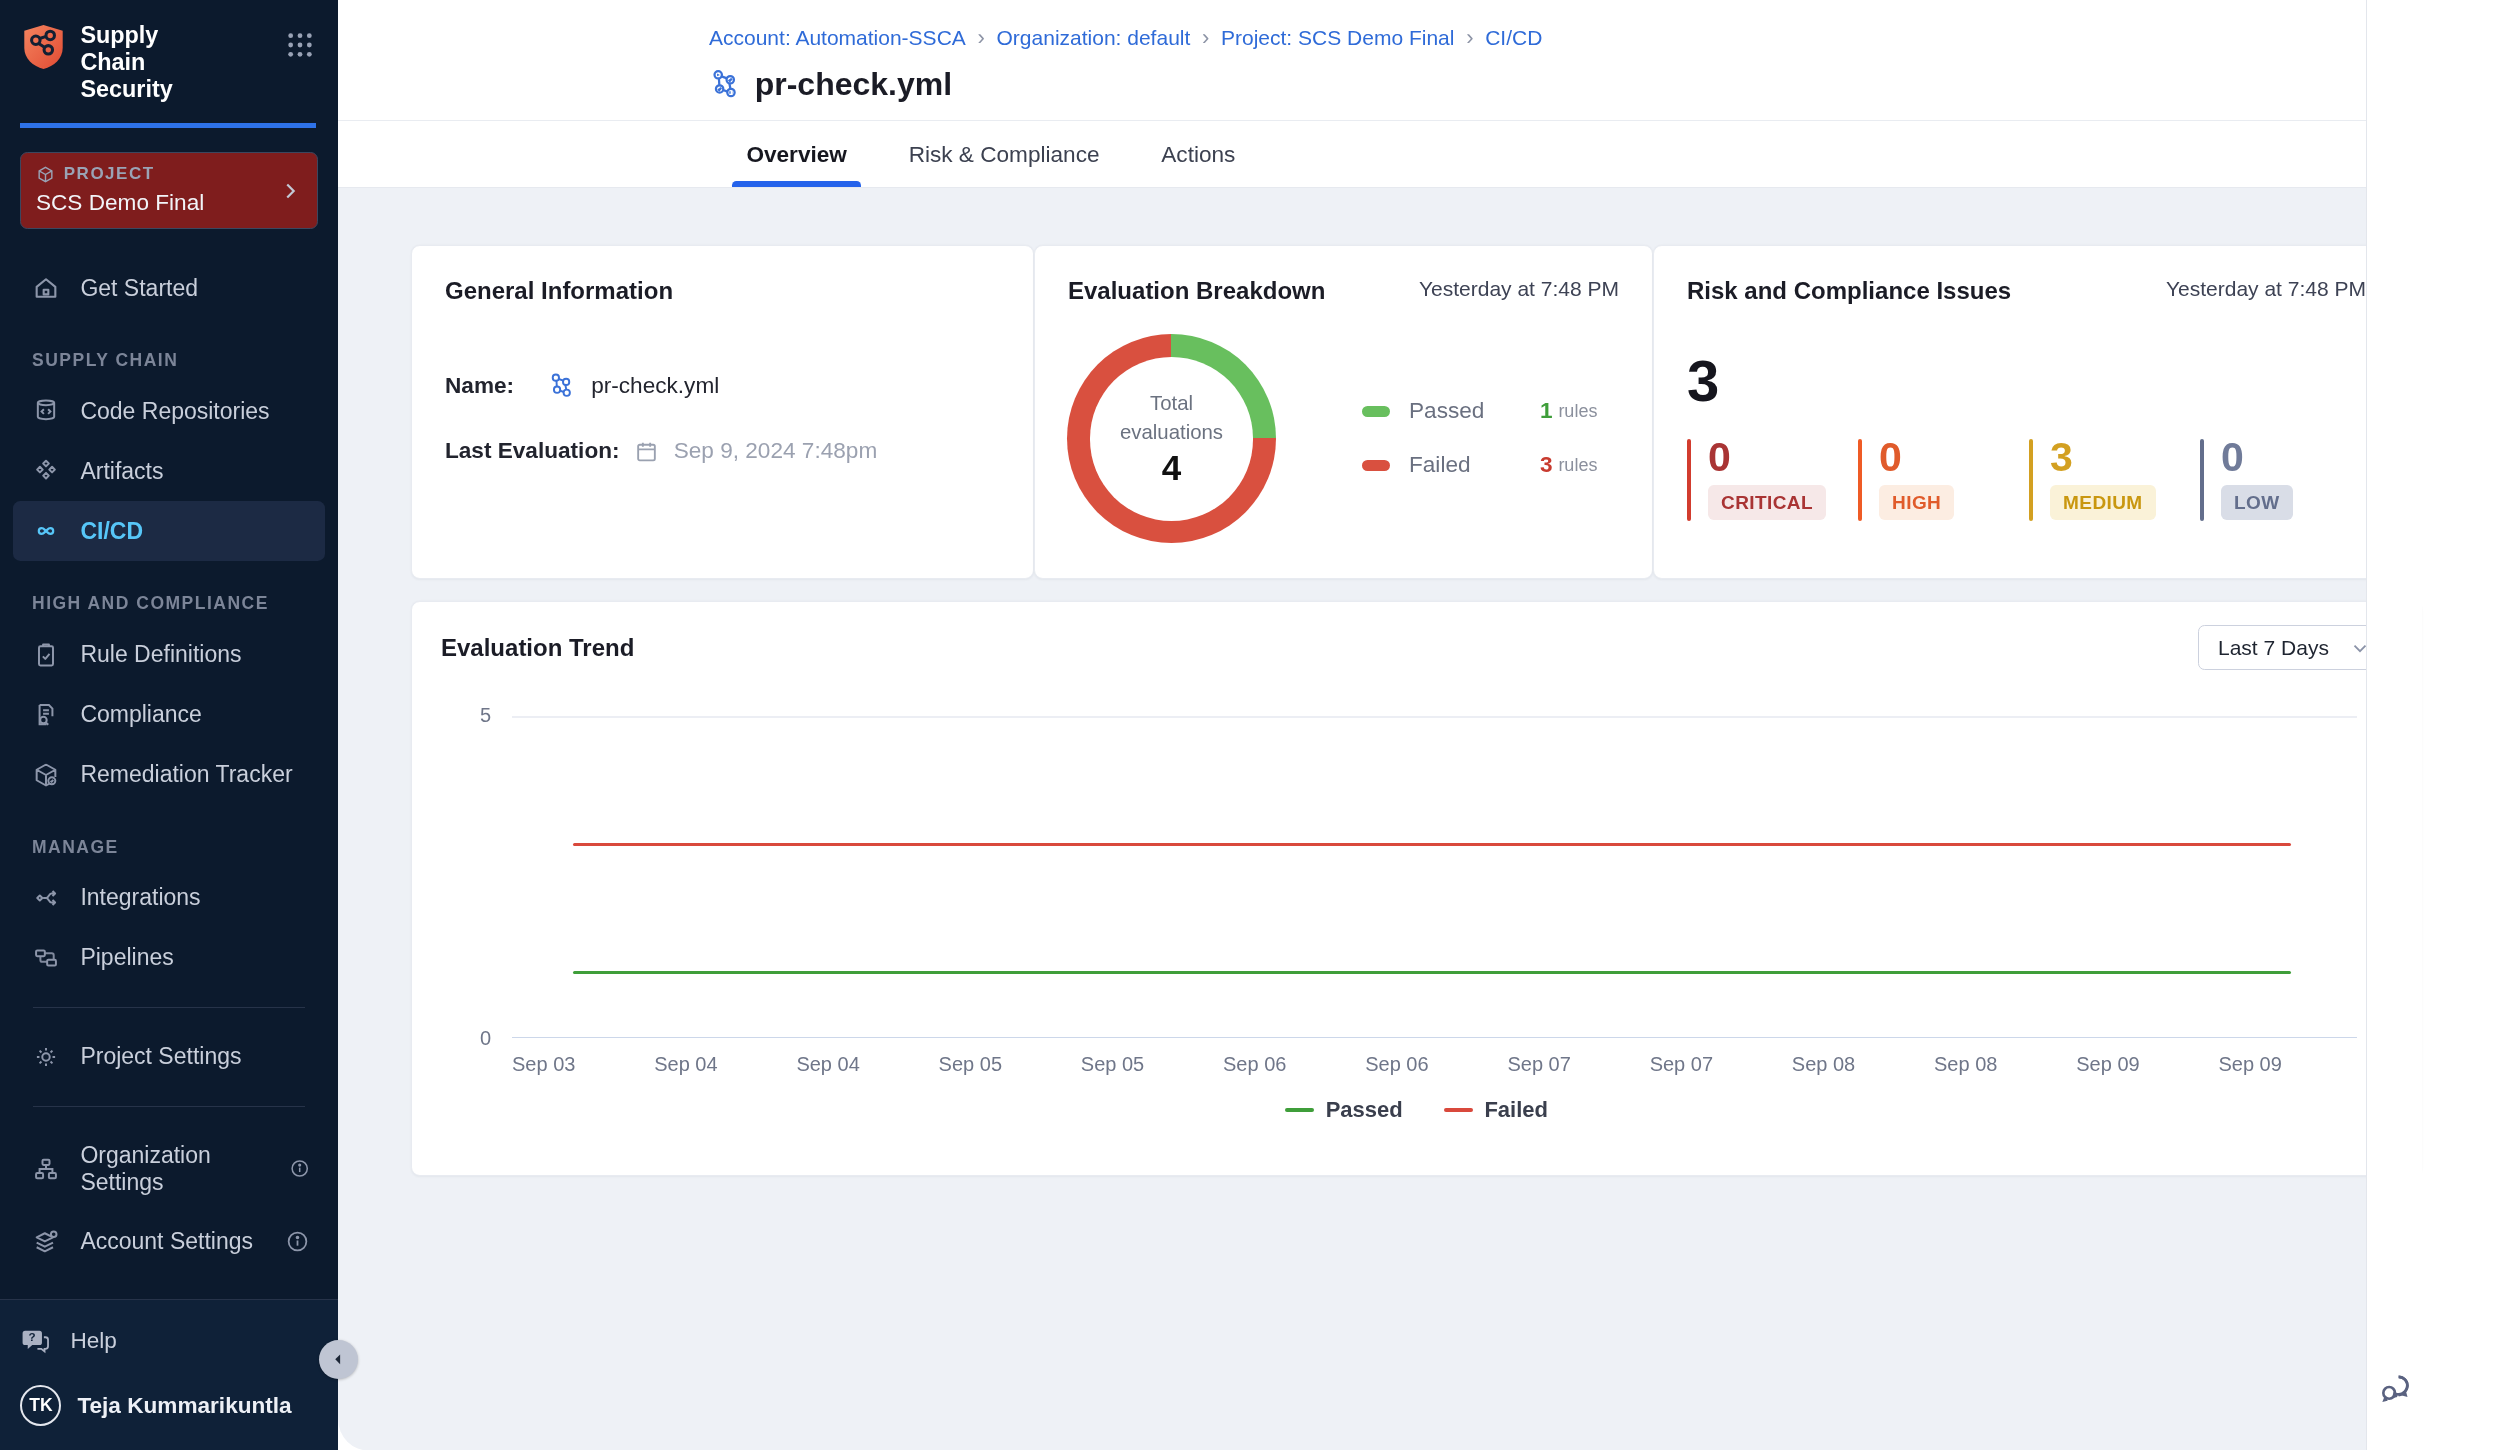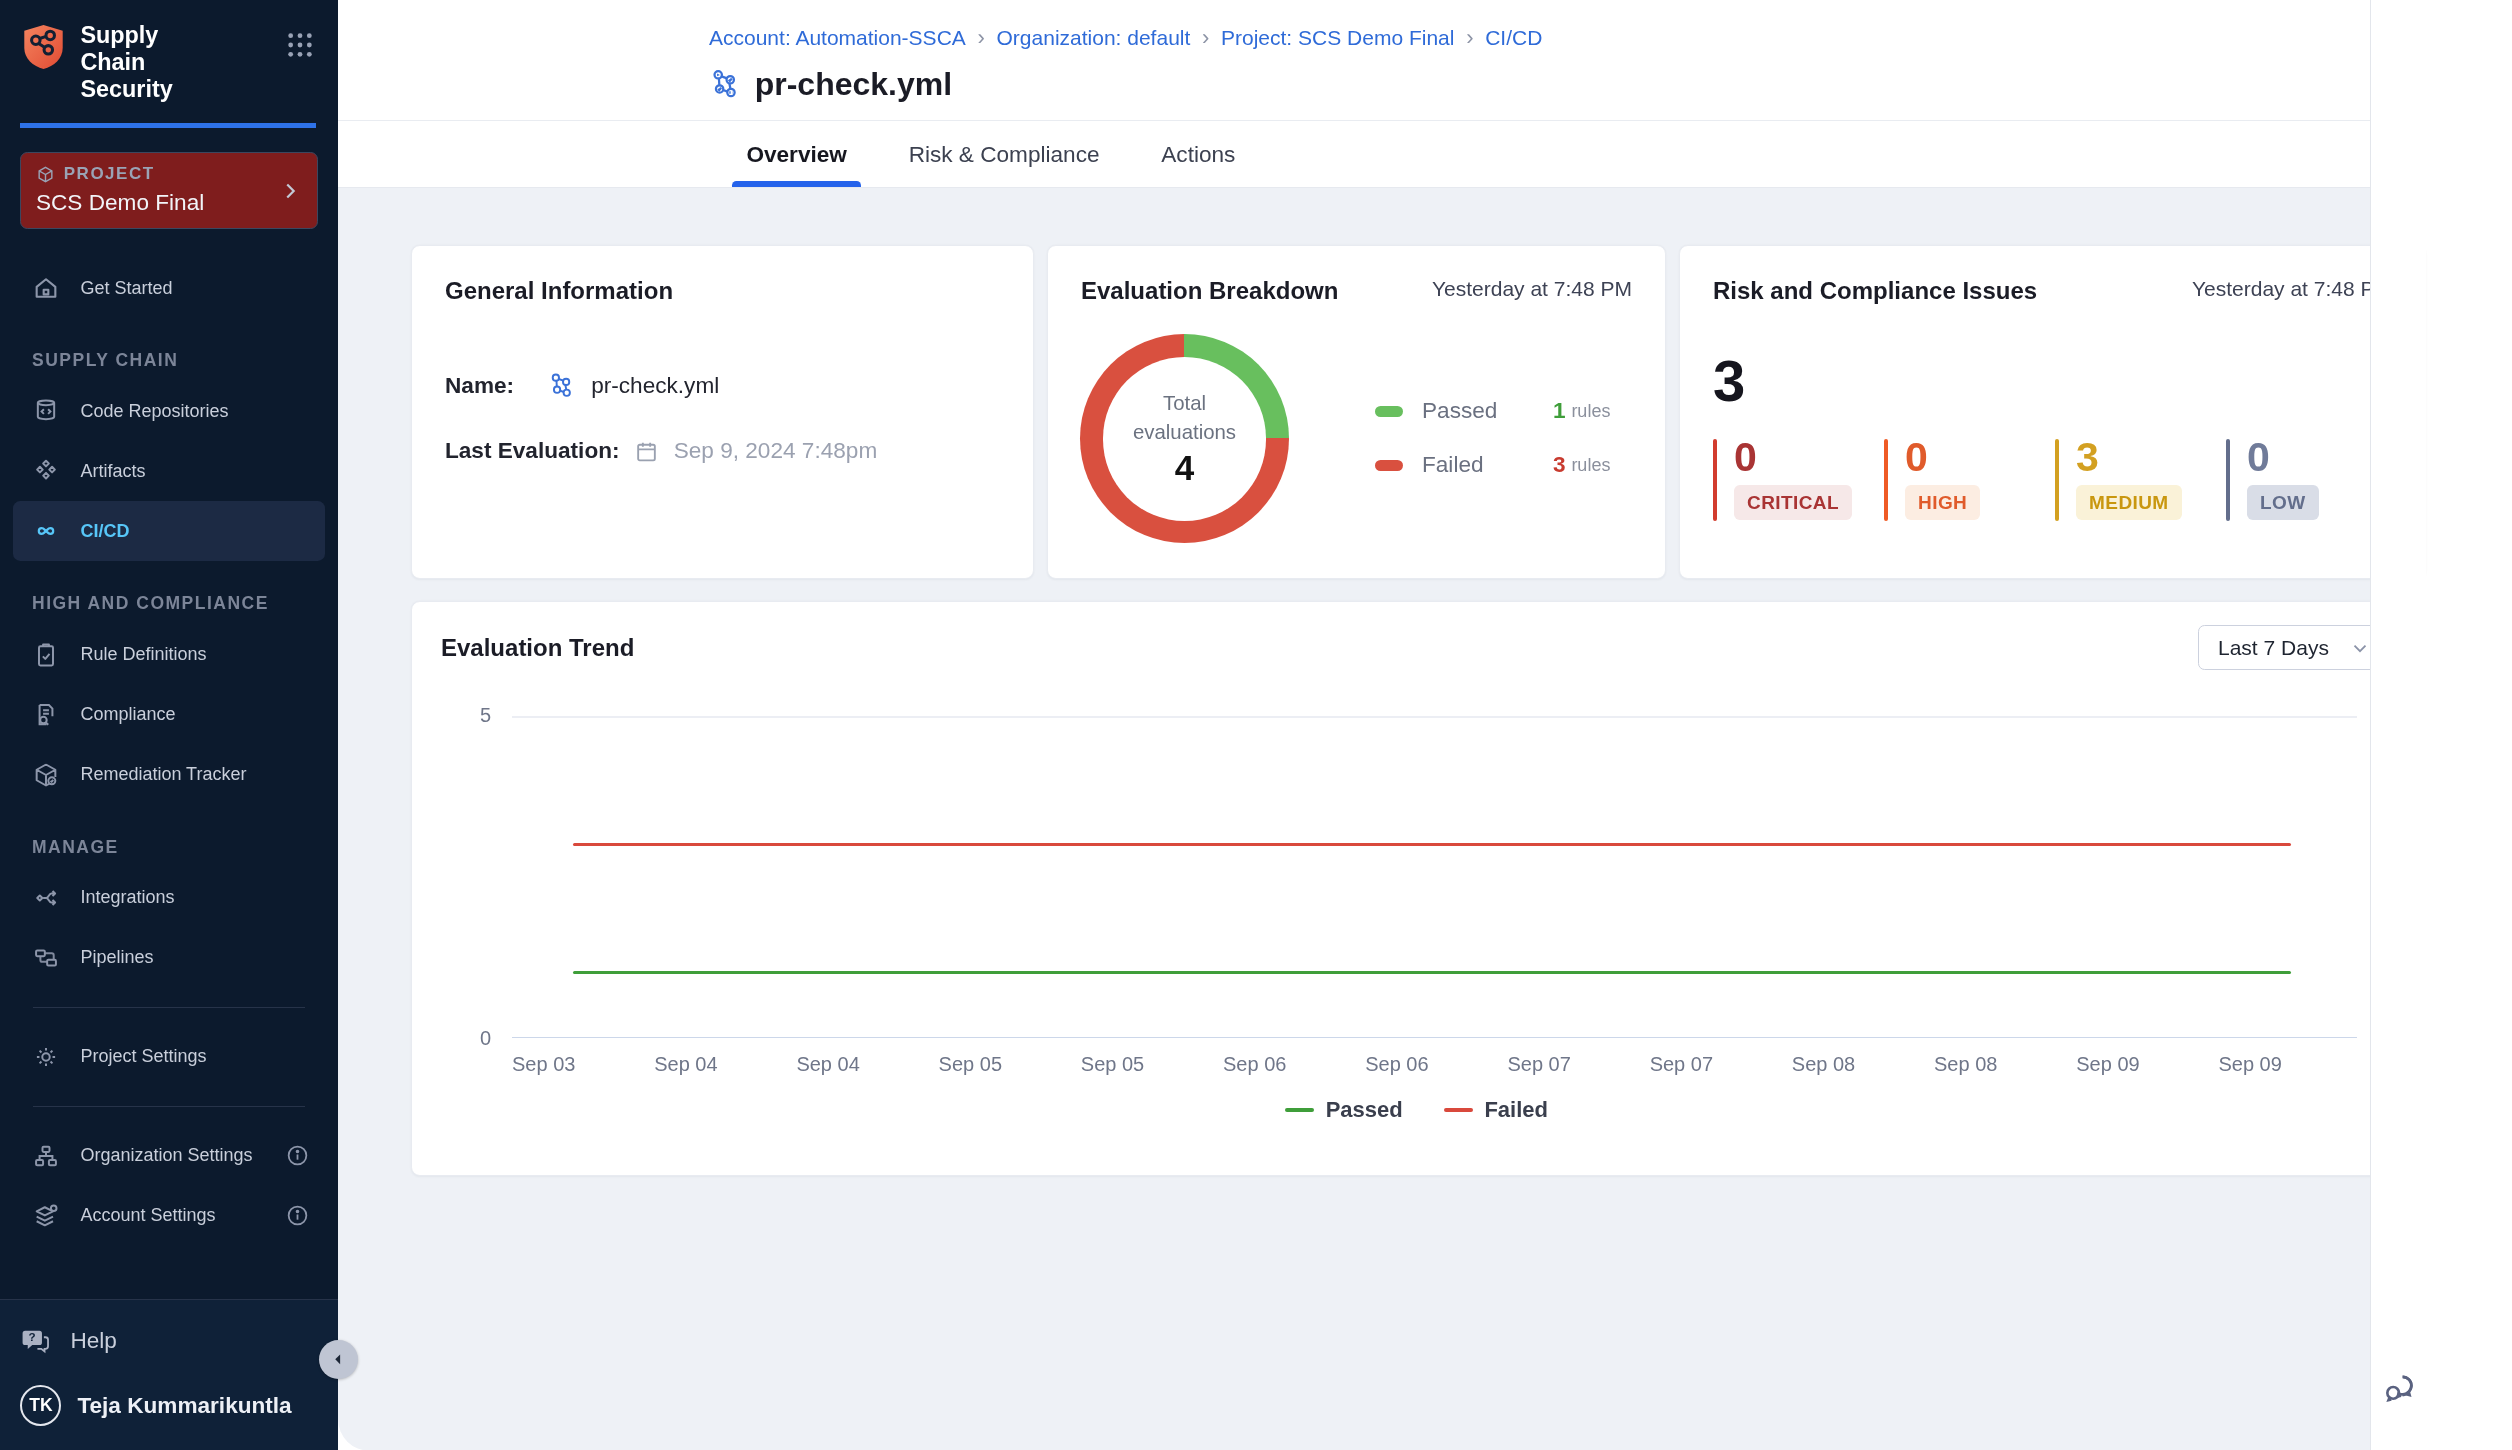--- a/index.html
+++ b/index.html
@@ -41,21 +41,21 @@
   .accent-bar{margin:20px 22px 0 20.4px;height:5.1px;background:var(--accent-blue);}
   .project-card{margin:24px 20.4px 0;border:1.5px solid #3b475f;border-radius:7.3px;
     background:#7f1d1d;padding:11px 14.6px 12.4px;position:relative;cursor:pointer;}
   .project-label-row{display:flex;align-items:center;gap:8.8px;color:#9aa3b5;}
   .project-label{font-size:17px;font-weight:bold;letter-spacing:1.5px;}
   .project-name{margin-top:5.8px;font-size:22.6px;color:#f2f4f8;}
   .project-chevron{position:absolute;right:16px;top:50%;transform:translateY(-50%);
     width:22px;height:22px;color:#c3c9d6;}
   .nav{padding:0 13px;margin-top:29px;}
   .nav-item{display:flex;align-items:center;gap:20.4px;padding:16px 14.6px 16px 19px;
-    border-radius:7.3px;font-size:18px;color:var(--nav-text);cursor:pointer;}
+    border-radius:7.3px;font-size:23px;color:var(--nav-text);cursor:pointer;}
   .nav-item .nicon{width:28px;height:28px;color:var(--nav-icon);flex-shrink:0;}
   .nav-item.active{background:#1c2a44;color:var(--active-blue);font-weight:bold;}
   .nav-item.active .nicon{color:var(--active-blue);}
   .nav-section{padding-left:19px;margin:32px 0 10.2px;font-size:17.5px;letter-spacing:1.5px;
     color:#7c8598;font-weight:bold;}
   .nav-info{margin-left:auto;width:25px;height:25px;color:#8d96aa;}
   .side-divider{border-top:0.7px solid var(--sidebar-border);margin:19px 20.4px;}
   .side-footer{margin-top:auto;border-top:0.7px solid var(--sidebar-border);
     background:var(--sidebar-footer-bg);padding:25px 22px 25px 20.4px;}
   .help-row{display:flex;align-items:center;gap:19px;color:#c9cfdb;font-size:22.6px;cursor:pointer;}
@@ -83,21 +83,21 @@
   .title-icon{width:34px;height:34px;color:#3b72d8;}
   .page-title{font-size:32px;font-weight:bold;color:var(--text-dark);}
   .tabs-row{background:#fff;border-bottom:0.7px solid #e6e9ef;padding-left:404px;
     display:flex;gap:53px;align-items:flex-end;height:67px;}
   .tab{font-size:22.6px;color:#3c4150;padding:0 4.4px 19px;cursor:pointer;position:relative;}
   .tab.active{color:#16171f;font-weight:bold;}
   .tab.active::after{content:"";position:absolute;left:-10.2px;right:-10.2px;bottom:0;height:6.6px;
     background:#2563eb;border-radius:4.4px 4.4px 0 0;}
 
   .content{flex:1;position:relative;}
-  .cards-row{display:flex;gap:13px;margin:57px 0 0 73px;}
+  .cards-row{display:flex;gap:0;margin:57px 0 0 73px;}
   .card{background:#fff;border:0.7px solid var(--card-border);border-radius:8.8px;
     box-shadow:0 0.7px 2.2px rgba(20,30,60,.05);}
   .card-head{display:flex;align-items:flex-start;justify-content:space-between;padding:31px 33px 0;}
   .card-title{font-size:24px;font-weight:bold;color:var(--text-dark);}
   .card-time{font-size:21px;color:var(--text-mid);}
 
   
   .card.general{width:623px;height:334px;}
   .info-row{display:flex;align-items:center;gap:14.6px;padding-left:33px;font-size:22.6px;}
   .info-row.first{margin-top:66px;}

